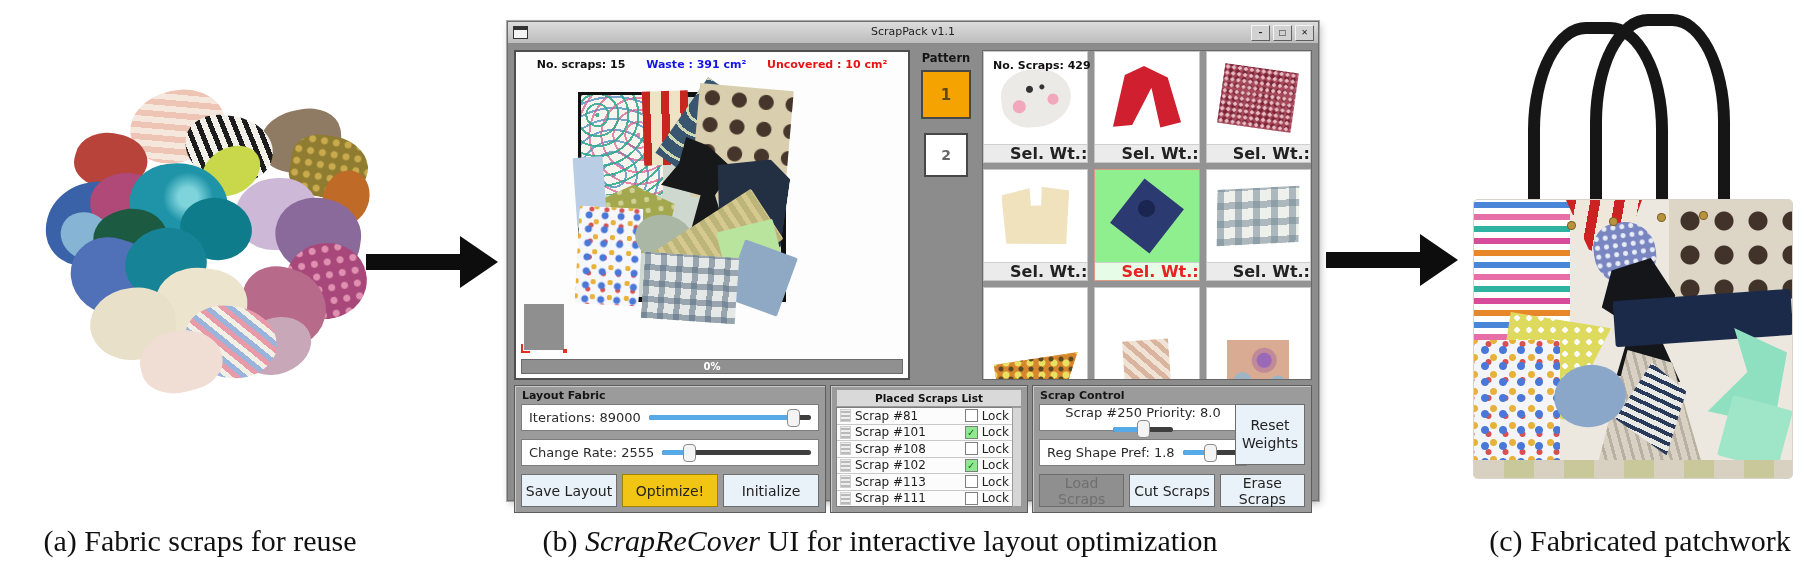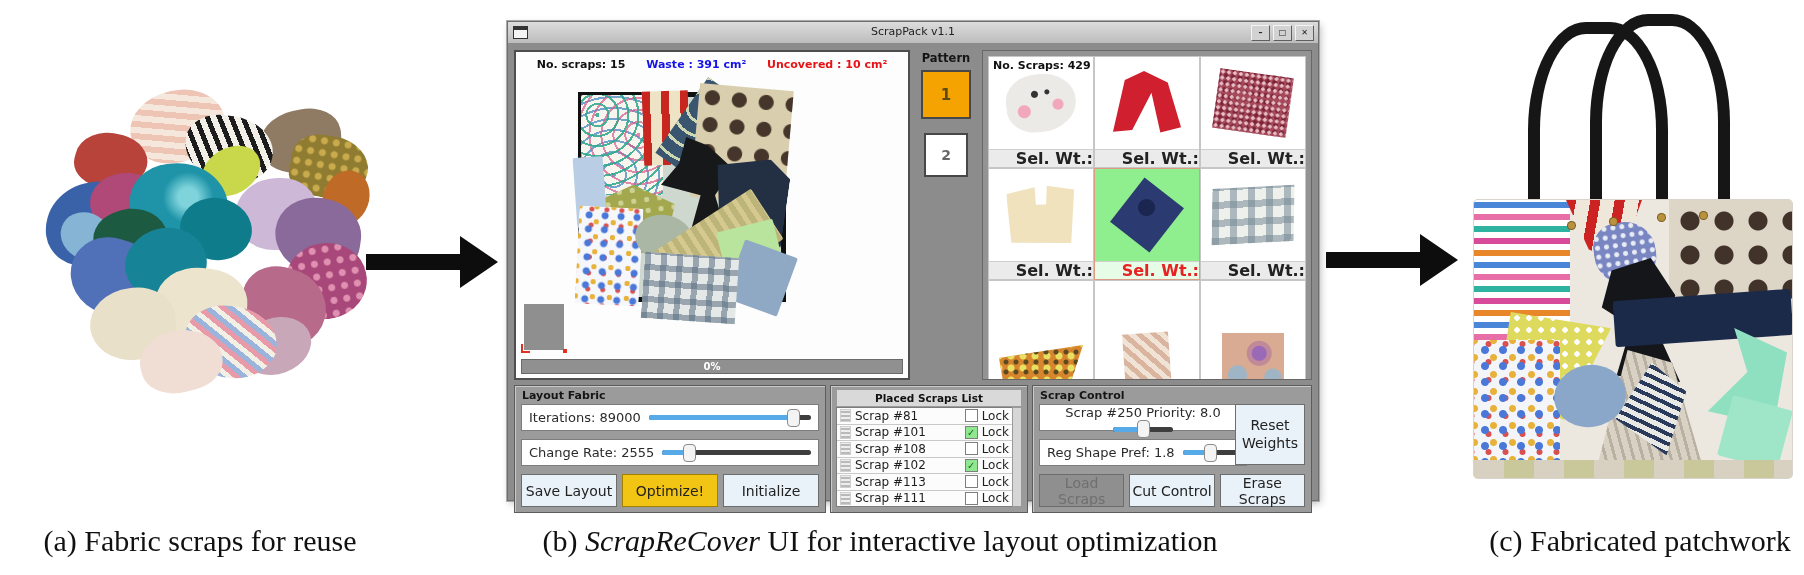--- a/index.html
+++ b/index.html
@@ -42,21 +42,21 @@
   #inset-square::after{content:"";position:absolute;left:-3px;bottom:-3px;width:7px;height:7px;border-left:2px solid #e03020;border-bottom:2px solid #e03020;}
   #inset-square::before{content:"";position:absolute;right:-3px;bottom:-3px;width:4px;height:4px;background:#e03020;}
   #progress{position:absolute;left:5px;right:5px;bottom:4px;height:13px;background:#909090;border:1px solid #6a6a6a;color:#fff;font-size:10px;font-weight:bold;text-align:center;line-height:13px;}
   
   #pattern-col{width:62px;flex:none;display:flex;flex-direction:column;align-items:center;}
   #pattern-label{font-size:11.5px;font-weight:bold;color:#151515;margin-top:1px;}
   .pat-btn{border:2px solid #474747;display:flex;align-items:center;justify-content:center;font-weight:bold;color:#5c4a14;cursor:pointer;}
   #pat1{width:46px;height:45px;margin-top:5px;font-size:15px;}
   #pat2{width:40px;height:40px;margin-top:14px;background:#fff;color:#666;font-size:14px;}
   
-  #gallery{flex:1;background:#939393;border:1px solid #676767;position:relative;overflow:hidden;padding:5px;display:grid;grid-template-columns:1fr 1fr 1fr;grid-template-rows:112px 112px 112px;box-sizing:border-box;}
+  #gallery{flex:1;background:#939393;border:1px solid #676767;position:relative;overflow:hidden;display:grid;grid-template-columns:1fr 1fr 1fr;grid-template-rows:112px 112px 112px;gap:6px;box-sizing:border-box;}
   #gallery-header{position:absolute;left:10px;top:8px;font-size:11px;font-weight:bold;color:#111;z-index:3;}
   .cell{background:#fff;border:1px solid #c6c6c6;display:flex;flex-direction:column;overflow:hidden;}
   .thumb{flex:1;position:relative;overflow:hidden;display:flex;align-items:center;justify-content:center;}
   .wtlabel{height:17px;background:#ebebeb;border-top:1px solid #cfcfcf;font-size:16px;font-weight:bold;color:#222;text-align:right;line-height:17px;flex:none;}
   .cell.sel{border-color:#dd9a84;}
   .cell.sel .thumb{background:#8fef8f;}
   .cell.sel .wtlabel{background:#e7fce7;}
   
   .t{position:relative;}
   .t1{width:70px;height:58px;border-radius:48% 52% 55% 45%;transform:rotate(-6deg);
@@ -335,21 +335,21 @@
             <span class="slider-label">Reg Shape Pref: 1.8</span>
             <div class="slider">
               <div class="track"></div>
                 <div class="fill" style="width:40%;"></div>
                 <div class="thumbh" style="left:35%;"></div>
             </div>
           </div>
           <div id="sc-reset" class="btn">Reset Weights</div>
           <div id="sc-buttons">
             <div class="btn disabled">Load Scraps</div>
-            <div class="btn">Cut Control</div>
+            <div class="btn">Cut Scraps</div>
             <div class="btn">Erase Scraps</div>
           </div>
         </div>
       </div>
 
     </div>
   </div>
 
   <div class="arrow" style="left:1326px;top:234px;">
     <div class="shaft"></div>

